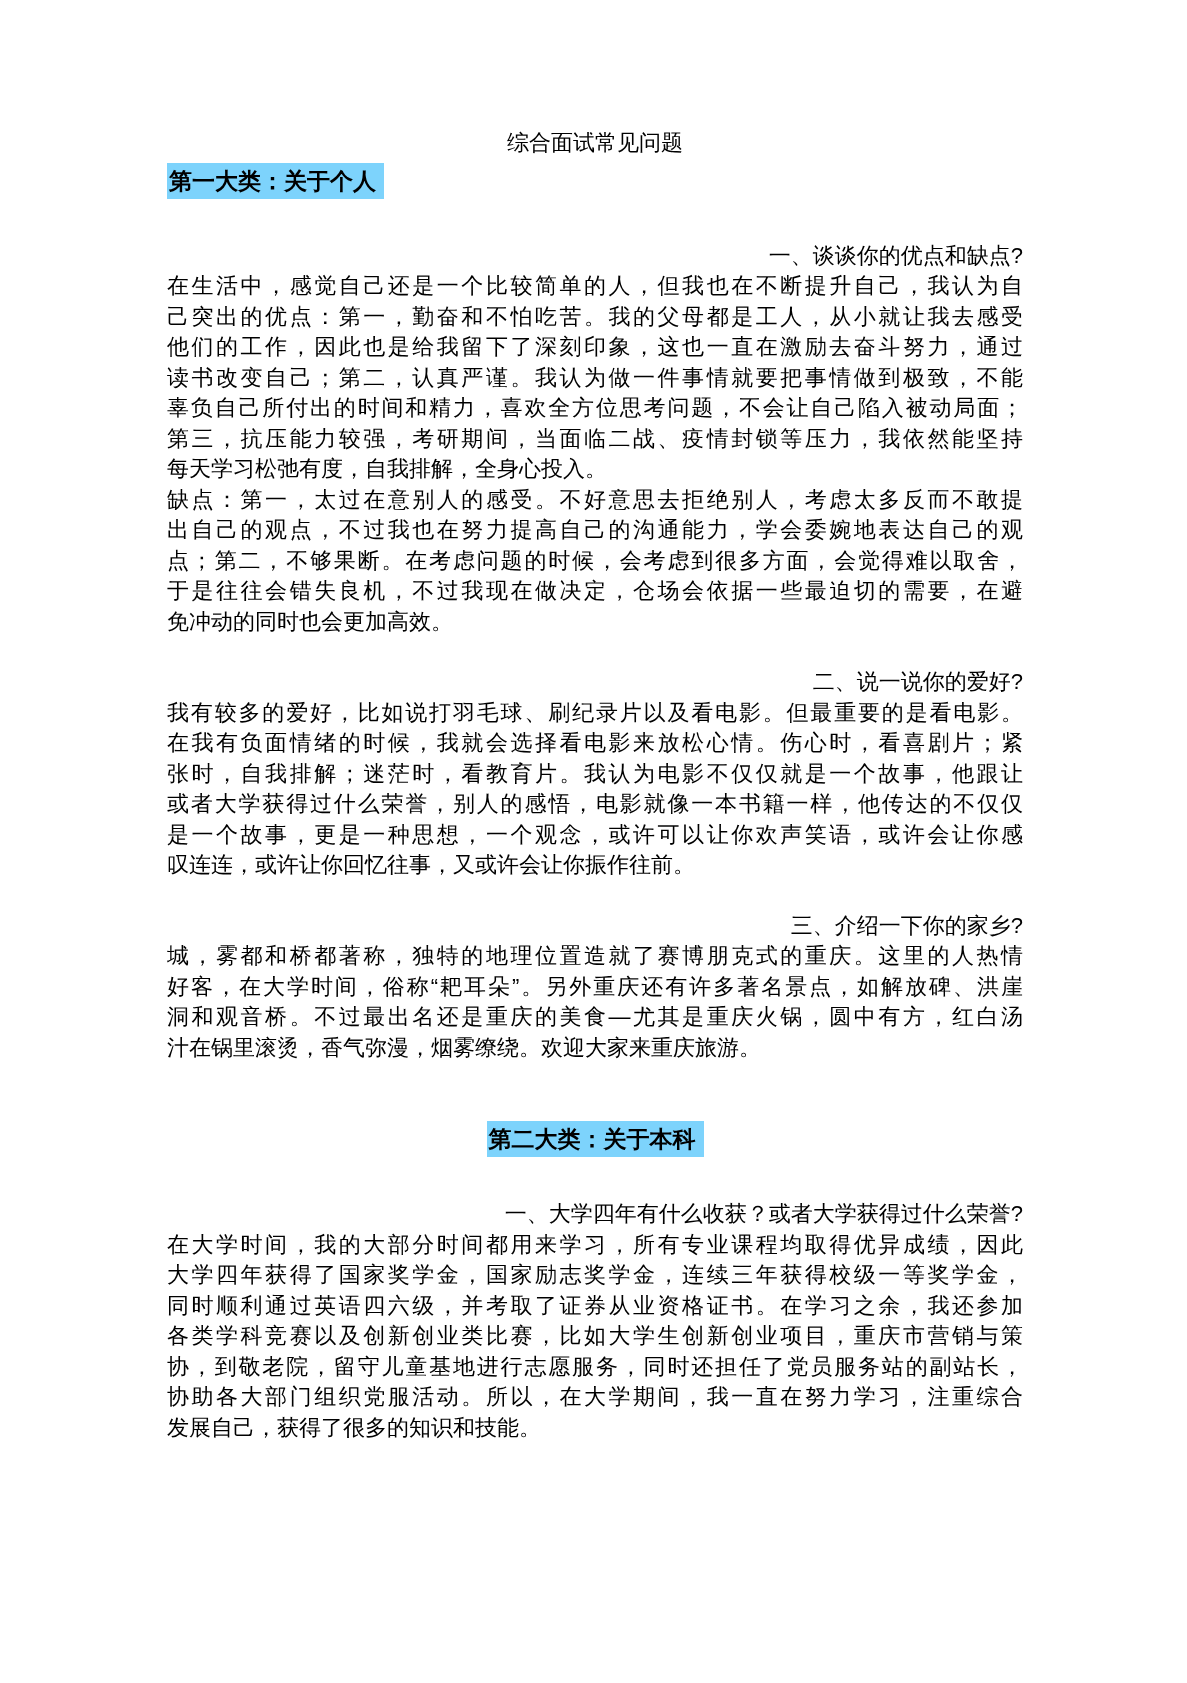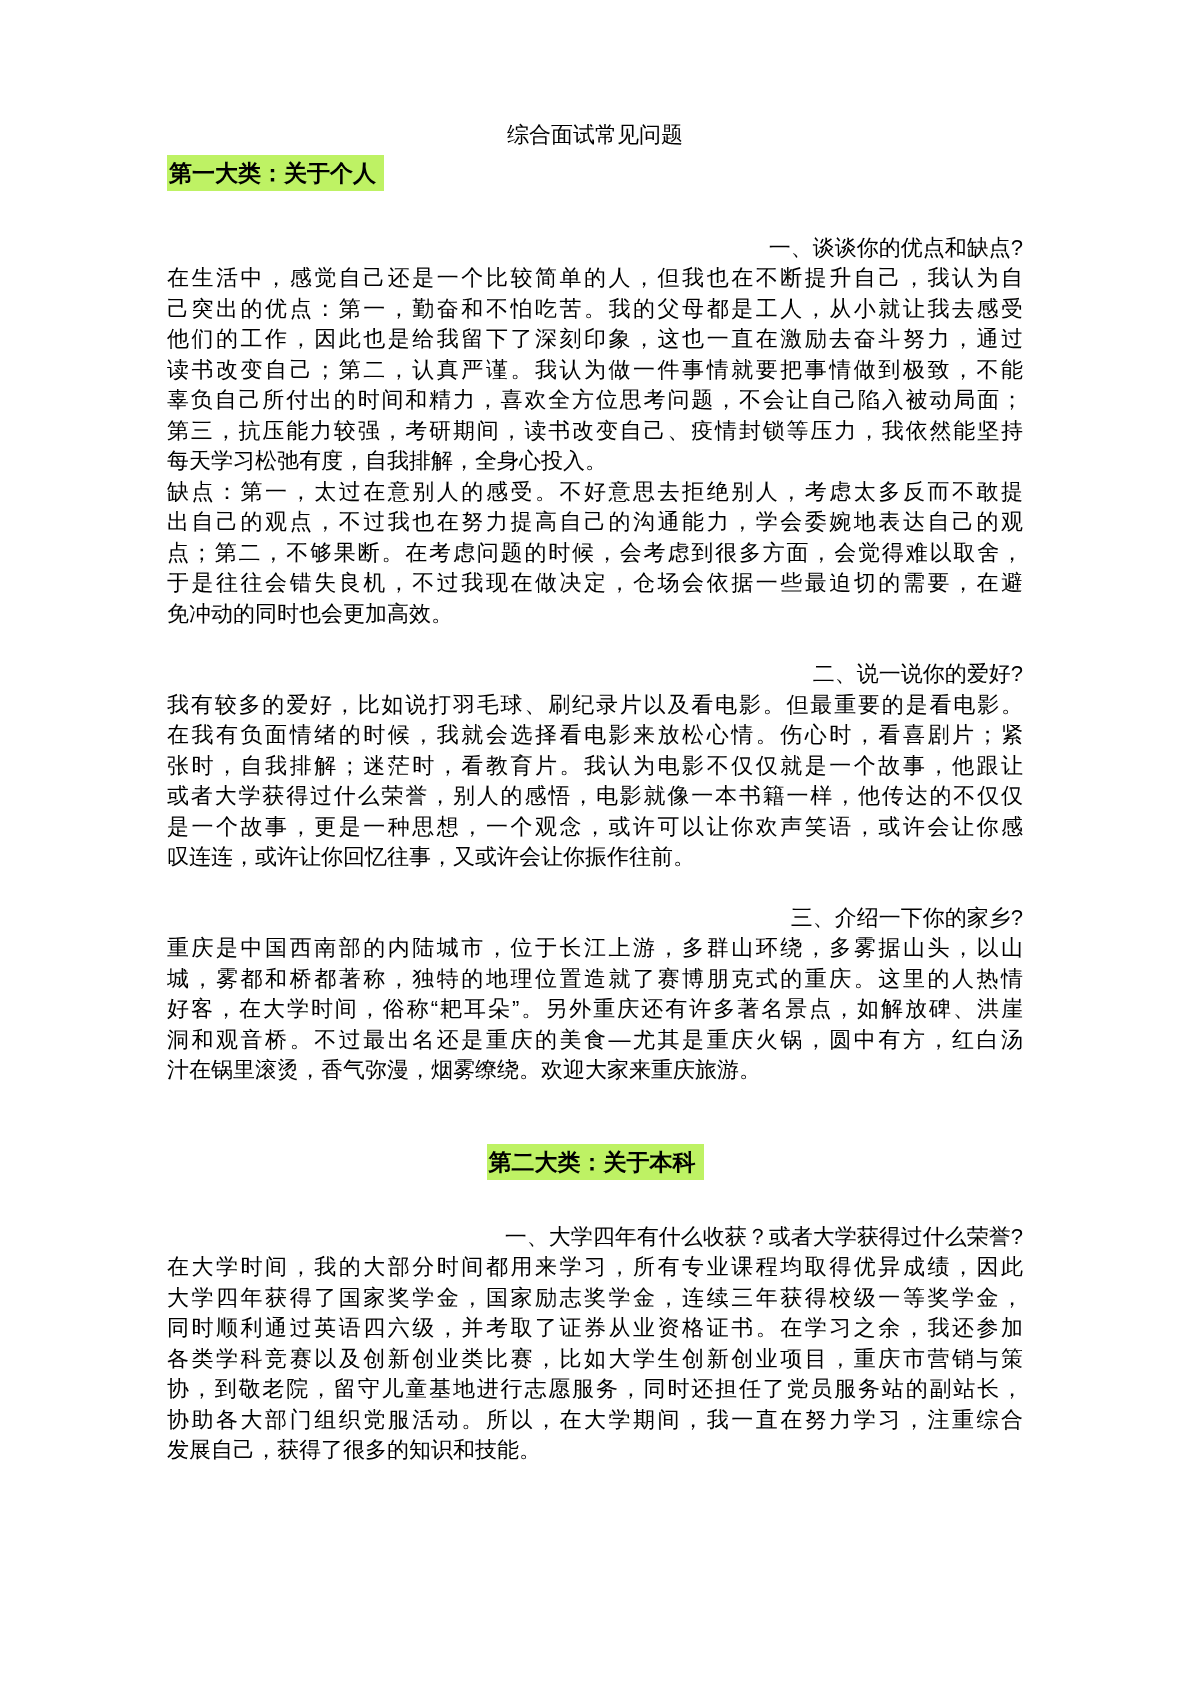--- a/index.html
+++ b/index.html
@@ -11,34 +11,34 @@
   .page {
     position: relative;
     width: 1187px;
     height: 1683px;
     background: #ffffff;
     overflow: hidden;
   }
   .content {
     position: absolute;
     left: 167px;
-    top: 120px;
+    top: 128px;
     width: 856px;
     font-size: 22px;
     line-height: 30.5px;
   }
   .doc-title {
     text-align: center;
     margin-bottom: 4px;
   }
   .hl-row { margin-top: 4px; }
   .hl-row.second { margin-top: 58px; text-align: center; }
   .hl {
     display: inline-block;
-    background: #bef264;
+    background: #7dd3fc;
     font-weight: bold;
     font-size: 23px;
     line-height: 36px;
     padding: 0 8px 0 2px;
   }
   .qa { margin-top: 42px; }
   .qa + .qa { margin-top: 30px; }
   .qa.after-hl { }
   .qhead { text-align: right; }
   .line {
@@ -62,42 +62,41 @@
       <span class="hl">第一大类：关于个人</span>
     </div>
 
     <div class="qa">
       <div class="qhead">一、谈谈你的优点和缺点?</div>
       <div class="line">在生活中，感觉自己还是一个比较简单的人，但我也在不断提升自己，我认为自</div>
       <div class="line">己突出的优点：第一，勤奋和不怕吃苦。我的父母都是工人，从小就让我去感受</div>
       <div class="line">他们的工作，因此也是给我留下了深刻印象，这也一直在激励去奋斗努力，通过</div>
       <div class="line">读书改变自己；第二，认真严谨。我认为做一件事情就要把事情做到极致，不能</div>
       <div class="line">辜负自己所付出的时间和精力，喜欢全方位思考问题，不会让自己陷入被动局面；</div>
-      <div class="line">第三，抗压能力较强，考研期间，读书改变自己、疫情封锁等压力，我依然能坚持</div>
+      <div class="line">第三，抗压能力较强，考研期间，当面临二战、疫情封锁等压力，我依然能坚持</div>
       <div class="line last">每天学习松弛有度，自我排解，全身心投入。</div>
       <div class="line">缺点：第一，太过在意别人的感受。不好意思去拒绝别人，考虑太多反而不敢提</div>
       <div class="line">出自己的观点，不过我也在努力提高自己的沟通能力，学会委婉地表达自己的观</div>
       <div class="line">点；第二，不够果断。在考虑问题的时候，会考虑到很多方面，会觉得难以取舍，</div>
       <div class="line">于是往往会错失良机，不过我现在做决定，仓场会依据一些最迫切的需要，在避</div>
       <div class="line last">免冲动的同时也会更加高效。</div>
     </div>
 
     <div class="qa">
       <div class="qhead">二、说一说你的爱好?</div>
       <div class="line">我有较多的爱好，比如说打羽毛球、刷纪录片以及看电影。但最重要的是看电影。</div>
       <div class="line">在我有负面情绪的时候，我就会选择看电影来放松心情。伤心时，看喜剧片；紧</div>
       <div class="line">张时，自我排解；迷茫时，看教育片。我认为电影不仅仅就是一个故事，他跟让</div>
       <div class="line">或者大学获得过什么荣誉，别人的感悟，电影就像一本书籍一样，他传达的不仅仅</div>
       <div class="line">是一个故事，更是一种思想，一个观念，或许可以让你欢声笑语，或许会让你感</div>
       <div class="line last">叹连连，或许让你回忆往事，又或许会让你振作往前。</div>
     </div>
 
     <div class="qa">
       <div class="qhead">三、介绍一下你的家乡?</div>
-      <div class="line">重庆是中国西南部的内陆城市，位于长江上游，多群山环绕，多雾据山头，以山</div>
       <div class="line">城，雾都和桥都著称，独特的地理位置造就了赛博朋克式的重庆。这里的人热情</div>
       <div class="line">好客，在大学时间，俗称“耙耳朵”。另外重庆还有许多著名景点，如解放碑、洪崖</div>
       <div class="line">洞和观音桥。不过最出名还是重庆的美食—尤其是重庆火锅，圆中有方，红白汤</div>
       <div class="line last">汁在锅里滚烫，香气弥漫，烟雾缭绕。欢迎大家来重庆旅游。</div>
     </div>
 
     <div class="hl-row second">
       <span class="hl">第二大类：关于本科</span>
     </div>
 

